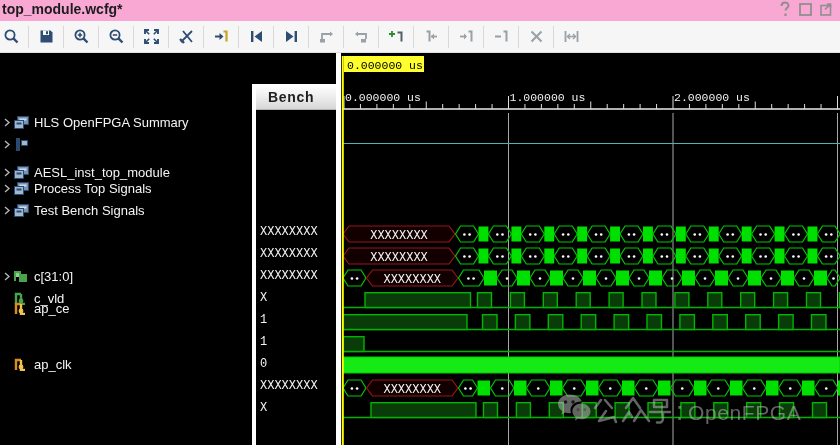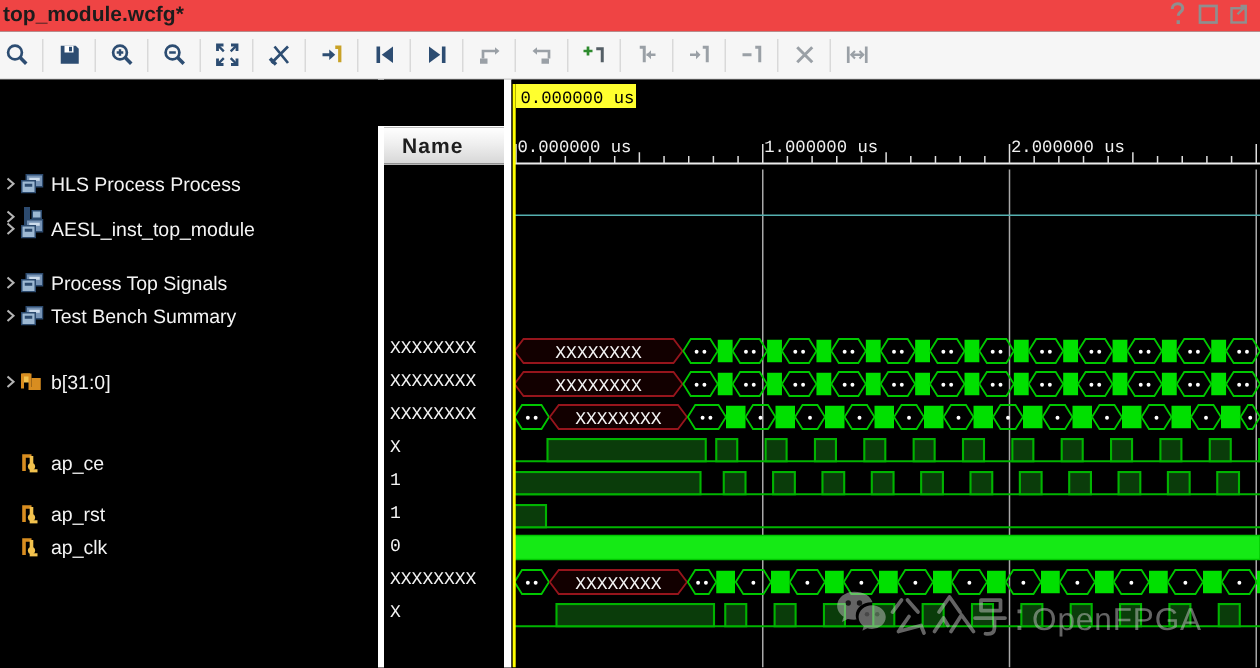--- a/index.html
+++ b/index.html
@@ -1,17 +1,17 @@
 <!DOCTYPE html>
 <html><head><meta charset="utf-8"><style>
 * { margin:0; padding:0; box-sizing:border-box; }
 body { width:840px; height:445px; overflow:hidden; background:#000;
        font-family:"Liberation Sans", sans-serif; }
 #titlebar { position:absolute; left:0; top:0; width:840px; height:21px;
-  background:#ef4444; }
+  background:#f9a8d4; }
 #titlebar .t { position:absolute; left:2px; top:1px; font-size:14px; font-weight:bold; color:#1c1c1c; }
 #titlebar .r { position:absolute; right:6px; top:1px; color:#8f8f8f; font-size:14px; font-weight:bold; letter-spacing:6px;}
 #toolbar { position:absolute; left:0; top:21px; width:840px; height:32px;
   background:#f6f6f6; border-bottom:1px solid #e0e0e0; }
 .tbi { position:absolute; top:7px; width:17px; height:17px; }
 .tsep { position:absolute; top:5px; width:1px; height:22px; background:#d9d9d9; }
 #names { position:absolute; left:0; top:53px; width:252px; height:392px; background:#000; }
 #values { position:absolute; left:256px; top:53px; width:80px; height:392px; background:#000; }
 .split1 { position:absolute; left:252px; top:84px; width:4px; height:361px; background:#fff; }
 .split2 { position:absolute; left:336px; top:53px; width:5px; height:392px; background:#fff; }
@@ -137,32 +137,32 @@
     <div class="trow" style="top:58px">
       <svg width="8" height="9" viewBox="0 0 8 9" style="margin:0 3px 0 0">
         <path d="M2 1l4 3.5L2 8" stroke="#b4b4b4" stroke-width="1.4" fill="none"></path>
       </svg>
       <svg width="15" height="13" viewBox="0 0 15 13" style="margin:0 5px 0 0">
         <rect x="3.5" y="0.5" width="11" height="8" fill="#7693b5" stroke="#2c4a6e"></rect>
         <rect x="5.5" y="2.5" width="7" height="2" fill="#cddcec"></rect>
         <rect x="0.5" y="4.5" width="9" height="8" fill="#9db8d2" stroke="#2c4a6e"></rect>
         <rect x="2.5" y="6.5" width="5" height="2" fill="#2c4a6e"></rect>
       </svg>
-      <span>HLS Process Process</span>
+      <span>HLS OpenFPGA Summary</span>
     </div>
     <div class="trow" style="top:80px">
       <svg width="8" height="9" viewBox="0 0 8 9" style="margin:0 3px 0 0">
         <path d="M2 1l4 3.5L2 8" stroke="#b4b4b4" stroke-width="1.4" fill="none"></path>
       </svg>
       <svg width="15" height="13" viewBox="0 0 15 13" style="margin:0 5px 0 0">
         <rect x="2" y="0" width="4" height="13" fill="#2c4a6e"></rect>
         <rect x="7.5" y="2.5" width="6" height="5" fill="#9db8d2" stroke="#2c4a6e"></rect>
       </svg>
     </div>
-    <div class="trow" style="top:88px">
+    <div class="trow" style="top:108px">
       <svg width="8" height="9" viewBox="0 0 8 9" style="margin:0 3px 0 0">
         <path d="M2 1l4 3.5L2 8" stroke="#b4b4b4" stroke-width="1.4" fill="none"></path>
       </svg>
       <svg width="15" height="13" viewBox="0 0 15 13" style="margin:0 5px 0 0">
         <rect x="3.5" y="0.5" width="11" height="8" fill="#7693b5" stroke="#2c4a6e"></rect>
         <rect x="5.5" y="2.5" width="7" height="2" fill="#cddcec"></rect>
         <rect x="0.5" y="4.5" width="9" height="8" fill="#9db8d2" stroke="#2c4a6e"></rect>
         <rect x="2.5" y="6.5" width="5" height="2" fill="#2c4a6e"></rect>
       </svg>
       <span>AESL_inst_top_module</span>
@@ -182,50 +182,50 @@
     <div class="trow" style="top:146px">
       <svg width="8" height="9" viewBox="0 0 8 9" style="margin:0 3px 0 0">
         <path d="M2 1l4 3.5L2 8" stroke="#b4b4b4" stroke-width="1.4" fill="none"></path>
       </svg>
       <svg width="15" height="13" viewBox="0 0 15 13" style="margin:0 5px 0 0">
         <rect x="3.5" y="0.5" width="11" height="8" fill="#7693b5" stroke="#2c4a6e"></rect>
         <rect x="5.5" y="2.5" width="7" height="2" fill="#cddcec"></rect>
         <rect x="0.5" y="4.5" width="9" height="8" fill="#9db8d2" stroke="#2c4a6e"></rect>
         <rect x="2.5" y="6.5" width="5" height="2" fill="#2c4a6e"></rect>
       </svg>
-      <span>Test Bench Summary</span>
-    </div>
-    <div class="trow" style="top:190px">
+      <span>Test Bench Signals</span>
+    </div>
+    <div class="trow" style="top:212px">
       <svg width="8" height="9" viewBox="0 0 8 9" style="margin:0 3px 0 0">
         <path d="M2 1l4 3.5L2 8" stroke="#b4b4b4" stroke-width="1.4" fill="none"></path>
       </svg>
       <svg width="14" height="13" viewBox="0 0 14 13" style="margin:0 6px 0 0">
-        <rect x="1" y="1" width="5" height="6" fill="#f2c24e"></rect>
-        <rect x="7" y="4" width="6" height="8" fill="#d88d20"></rect>
-        <path d="M1 11V2h5v9h6V4" stroke="#d88d20" stroke-width="2" fill="none"></path>
-      </svg>
-      <span>b[31:0]</span>
+        <rect x="1" y="1" width="5" height="6" fill="#8fd08f"></rect>
+        <rect x="7" y="4" width="6" height="8" fill="#4aa34a"></rect>
+        <path d="M1 11V2h5v9h6V4" stroke="#4aa34a" stroke-width="2" fill="none"></path>
+      </svg>
+      <span>c[31:0]</span>
+    </div>
+    <div class="trow" style="top:234px">
+      <span style="width:11px;display:inline-block"></span>
+      <svg width="13" height="13" viewBox="0 0 13 13" style="margin:0 7px 0 0">
+        <path d="M2 12V2h5" stroke="#4aa34a" stroke-width="2.4" fill="none"></path>
+        <path d="M7 2v10h4" stroke="#4aa34a" stroke-width="2.4" fill="none"></path>
+        <circle cx="7" cy="9" r="2.4" fill="#4aa34a"></circle>
+      </svg>
+      <span>c_vld</span>
     </div>
     <div class="trow" style="top:244px">
       <span style="width:11px;display:inline-block"></span>
       <svg width="13" height="13" viewBox="0 0 13 13" style="margin:0 7px 0 0">
         <path d="M2 12V2h5" stroke="#d88d20" stroke-width="2.4" fill="none"></path>
         <path d="M7 2v10h4" stroke="#f2c24e" stroke-width="2.4" fill="none"></path>
         <circle cx="7" cy="9" r="2.4" fill="#f2c24e"></circle>
       </svg>
       <span>ap_ce</span>
-    </div>
-    <div class="trow" style="top:278px">
-      <span style="width:11px;display:inline-block"></span>
-      <svg width="13" height="13" viewBox="0 0 13 13" style="margin:0 7px 0 0">
-        <path d="M2 12V2h5" stroke="#d88d20" stroke-width="2.4" fill="none"></path>
-        <path d="M7 2v10h4" stroke="#f2c24e" stroke-width="2.4" fill="none"></path>
-        <circle cx="7" cy="9" r="2.4" fill="#f2c24e"></circle>
-      </svg>
-      <span>ap_rst</span>
     </div>
     <div class="trow" style="top:300px">
       <span style="width:11px;display:inline-block"></span>
       <svg width="13" height="13" viewBox="0 0 13 13" style="margin:0 7px 0 0">
         <path d="M2 12V2h5" stroke="#d88d20" stroke-width="2.4" fill="none"></path>
         <path d="M7 2v10h4" stroke="#f2c24e" stroke-width="2.4" fill="none"></path>
         <circle cx="7" cy="9" r="2.4" fill="#f2c24e"></circle>
       </svg>
       <span>ap_clk</span>
     </div>
@@ -234,21 +234,21 @@
     <div class="vrow" style="top:168px">XXXXXXXX</div>
     <div class="vrow" style="top:190px">XXXXXXXX</div>
     <div class="vrow" style="top:212px">XXXXXXXX</div>
     <div class="vrow" style="top:234px">X</div>
     <div class="vrow" style="top:256px">1</div>
     <div class="vrow" style="top:278px">1</div>
     <div class="vrow" style="top:300px">0</div>
     <div class="vrow" style="top:322px">XXXXXXXX</div>
     <div class="vrow" style="top:344px">X</div>
     <div class="hdr">
-      <span style="left:12px">Name</span>
+      <span style="left:12px">Bench</span>
     </div>
   </div>
 <div class="split1"></div>
 <div class="split2"></div>
 <div id="wave"><svg width="499" height="392" viewBox="0 0 499 392">
       <line x1="167.5" y1="60" x2="167.5" y2="392" stroke="#a8a8a8" stroke-width="1"></line>
       <line x1="332.0" y1="60" x2="332.0" y2="392" stroke="#a8a8a8" stroke-width="1"></line>
       <line x1="496.5" y1="60" x2="496.5" y2="392" stroke="#a8a8a8" stroke-width="1"></line>
       <g font-family="Liberation Mono, monospace" font-size="11.5" fill="#f0f0f0">
         <text x="4.0" y="48">0.000000 us</text>

